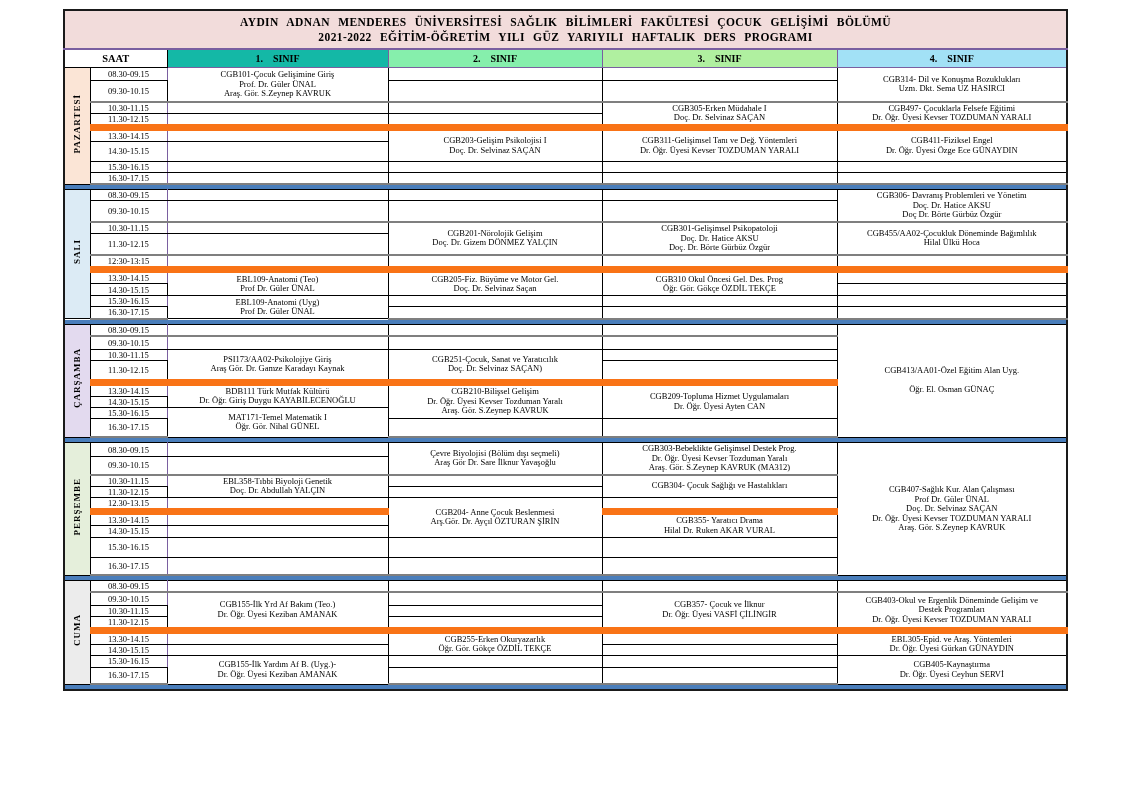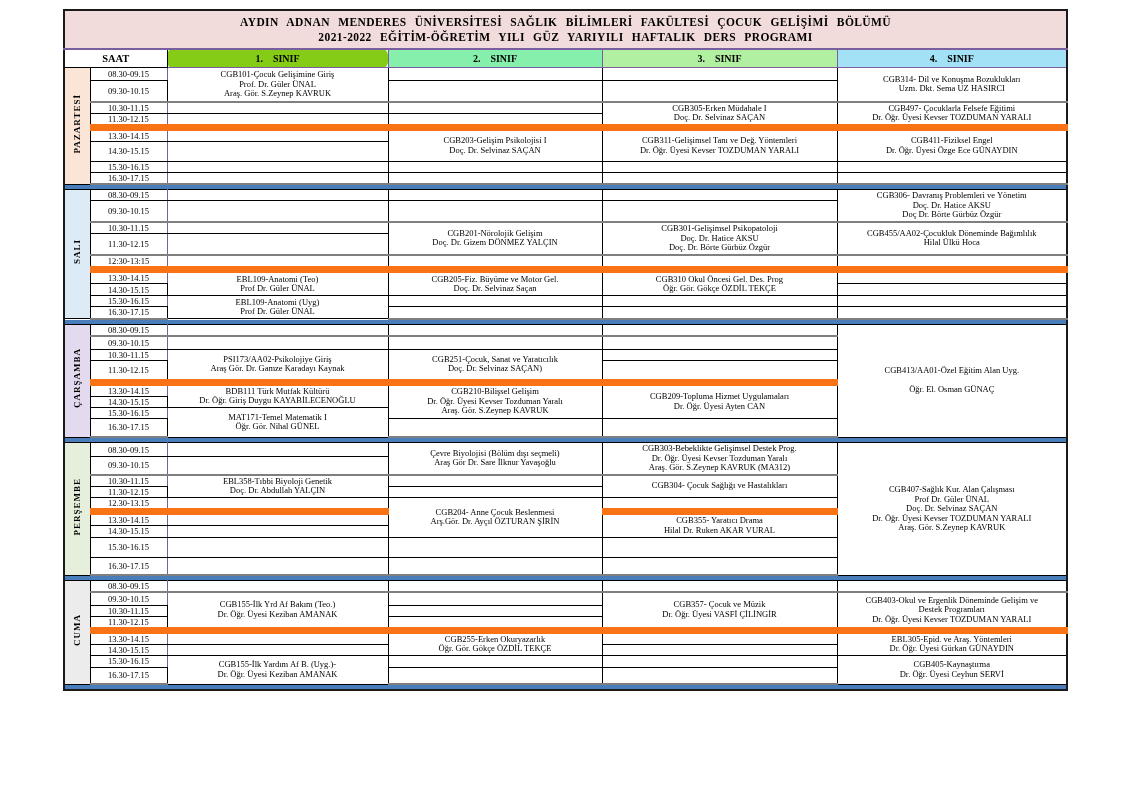--- a/index.html
+++ b/index.html
@@ -40,21 +40,21 @@
     </colgroup>
     <thead>
       <tr>
         <th class="title-cell" colspan="6">
           <div class="title-line">AYDIN ADNAN MENDERES ÜNİVERSİTESİ SAĞLIK BİLİMLERİ FAKÜLTESİ ÇOCUK GELİŞİMİ BÖLÜMÜ</div>
           <div class="title-line">2021-2022 EĞİTİM-ÖĞRETİM YILI GÜZ YARIYILI HAFTALIK DERS PROGRAMI</div>
         </th>
       </tr>
       <tr>
         <th class="saat-cell" colspan="2">SAAT</th>
-        <th class="cls" style="background: #84cc16; border-radius: 6px;">1.    SINIF</th>
+        <th class="cls" style="background: #14b8a6;">1.    SINIF</th>
         <th class="cls" style="background: #86efac;">2.    SINIF</th>
         <th class="cls" style="background: rgb(176, 240, 160);">3.    SINIF</th>
         <th class="cls" style="background: rgb(162, 225, 246);">4.    SINIF</th>
       </tr>
     </thead>
     <tbody id="grid-body">
         <tr style="height: 13px;">
           <td class="day-cell" rowspan="8" style="background: rgb(251, 229, 214);"><span class="day-label">PAZARTESİ</span></td>
           <td class="time">08.30-09.15</td>
           <td class="course" rowspan="2">
@@ -367,21 +367,21 @@
           <td class="empty"></td>
         </tr>
         <tr class="thick-top" style="height: 13px;">
           <td class="time">09.30-10.15</td>
           <td class="course" rowspan="3">
             <div class="line">CGB155-İlk Yrd Af Bakım (Teo.)</div>
             <div class="line">Dr. Öğr. Üyesi Keziban AMANAK</div>
           </td>
           <td class="empty"></td>
           <td class="course" rowspan="3">
-            <div class="line">CGB357- Çocuk ve Müzik</div>
+            <div class="line">CGB357- Çocuk ve İlknur</div>
             <div class="line">Dr. Öğr. Üyesi VASFİ ÇİLİNGİR</div>
           </td>
           <td class="course" rowspan="3">
             <div class="line">CGB403-Okul ve Ergenlik Döneminde Gelişim ve</div>
             <div class="line">Destek Programları</div>
             <div class="line">Dr. Öğr. Üyesi Kevser TOZDUMAN YARALI</div>
           </td>
         </tr>
         <tr style="height: 8px;">
           <td class="time">10.30-11.15</td>

